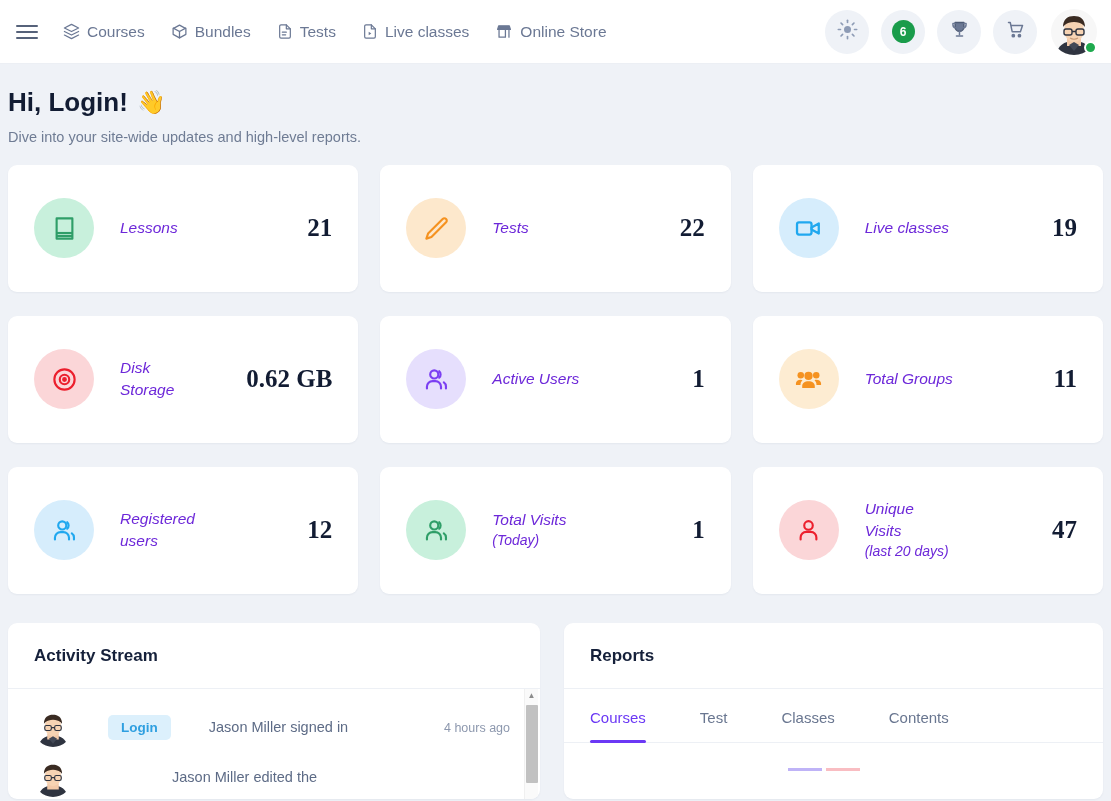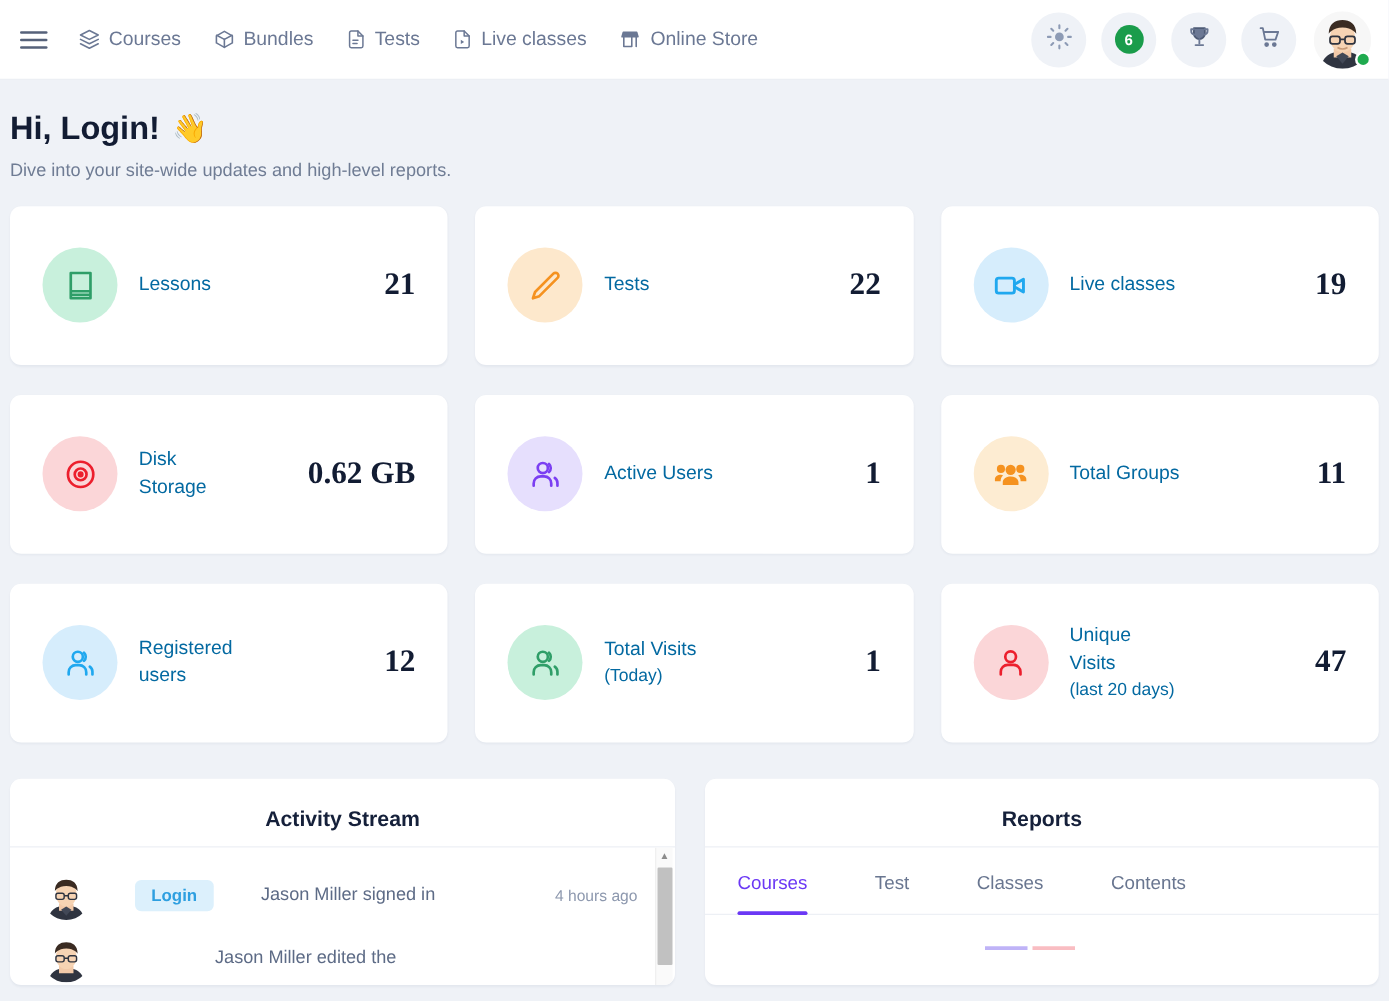--- a/index.html
+++ b/index.html
@@ -79,48 +79,48 @@
     padding: 0 26px 0 26px;
     box-shadow: 0 1px 2px rgba(28,42,77,.05);
     cursor: pointer;
   }
   .card-icon {
     width: 60px; height: 60px; border-radius: 50%;
     display: flex; align-items: center; justify-content: center;
     flex: 0 0 60px;
   }
   .card-label {
-    margin-left: 17px;
-    font-size: 15.5px; font-weight: 500; color: #0369a1;
+    margin-left: 26px;
+    font-size: 15.5px; font-weight: 500; color: #6d28d9;
     line-height: 1.42;
     flex: 1 1 auto;
+    font-style: italic;
   }
   .card-label .sub { display: block; font-size: 14px; }
   .card-value {
     font-size: 25px; font-weight: 700; color: #121c33;
     margin-left: auto; padding-left: 10px; white-space: nowrap; font-family: Liberation Serif, serif;
   }
 
   
   .panels {
     display: grid;
     grid-template-columns: 532px 1fr;
     gap: 24px;
     margin-top: 29px;
   }
   .panel {
     background: #fff; border-radius: 9px;
     box-shadow: 0 1px 2px rgba(28,42,77,.05);
     overflow: hidden;
   }
   .panel-head {
-    padding: 23px 26px 11px 26px;
+    padding: 23px 26px 22px 26px;
     font-size: 17px; font-weight: 600; color: #15203a;
     border-bottom: 1px solid #edf0f5;
-    text-align: center;
   }
 
   
   .activity-body { position: relative; height: 110px; overflow: hidden; }
   .activity-scroll { padding: 14px 0 0 0; }
   .activity-row {
     display: flex; align-items: center;
     padding: 6px 30px 6px 26px;
     gap: 7px;
   }

